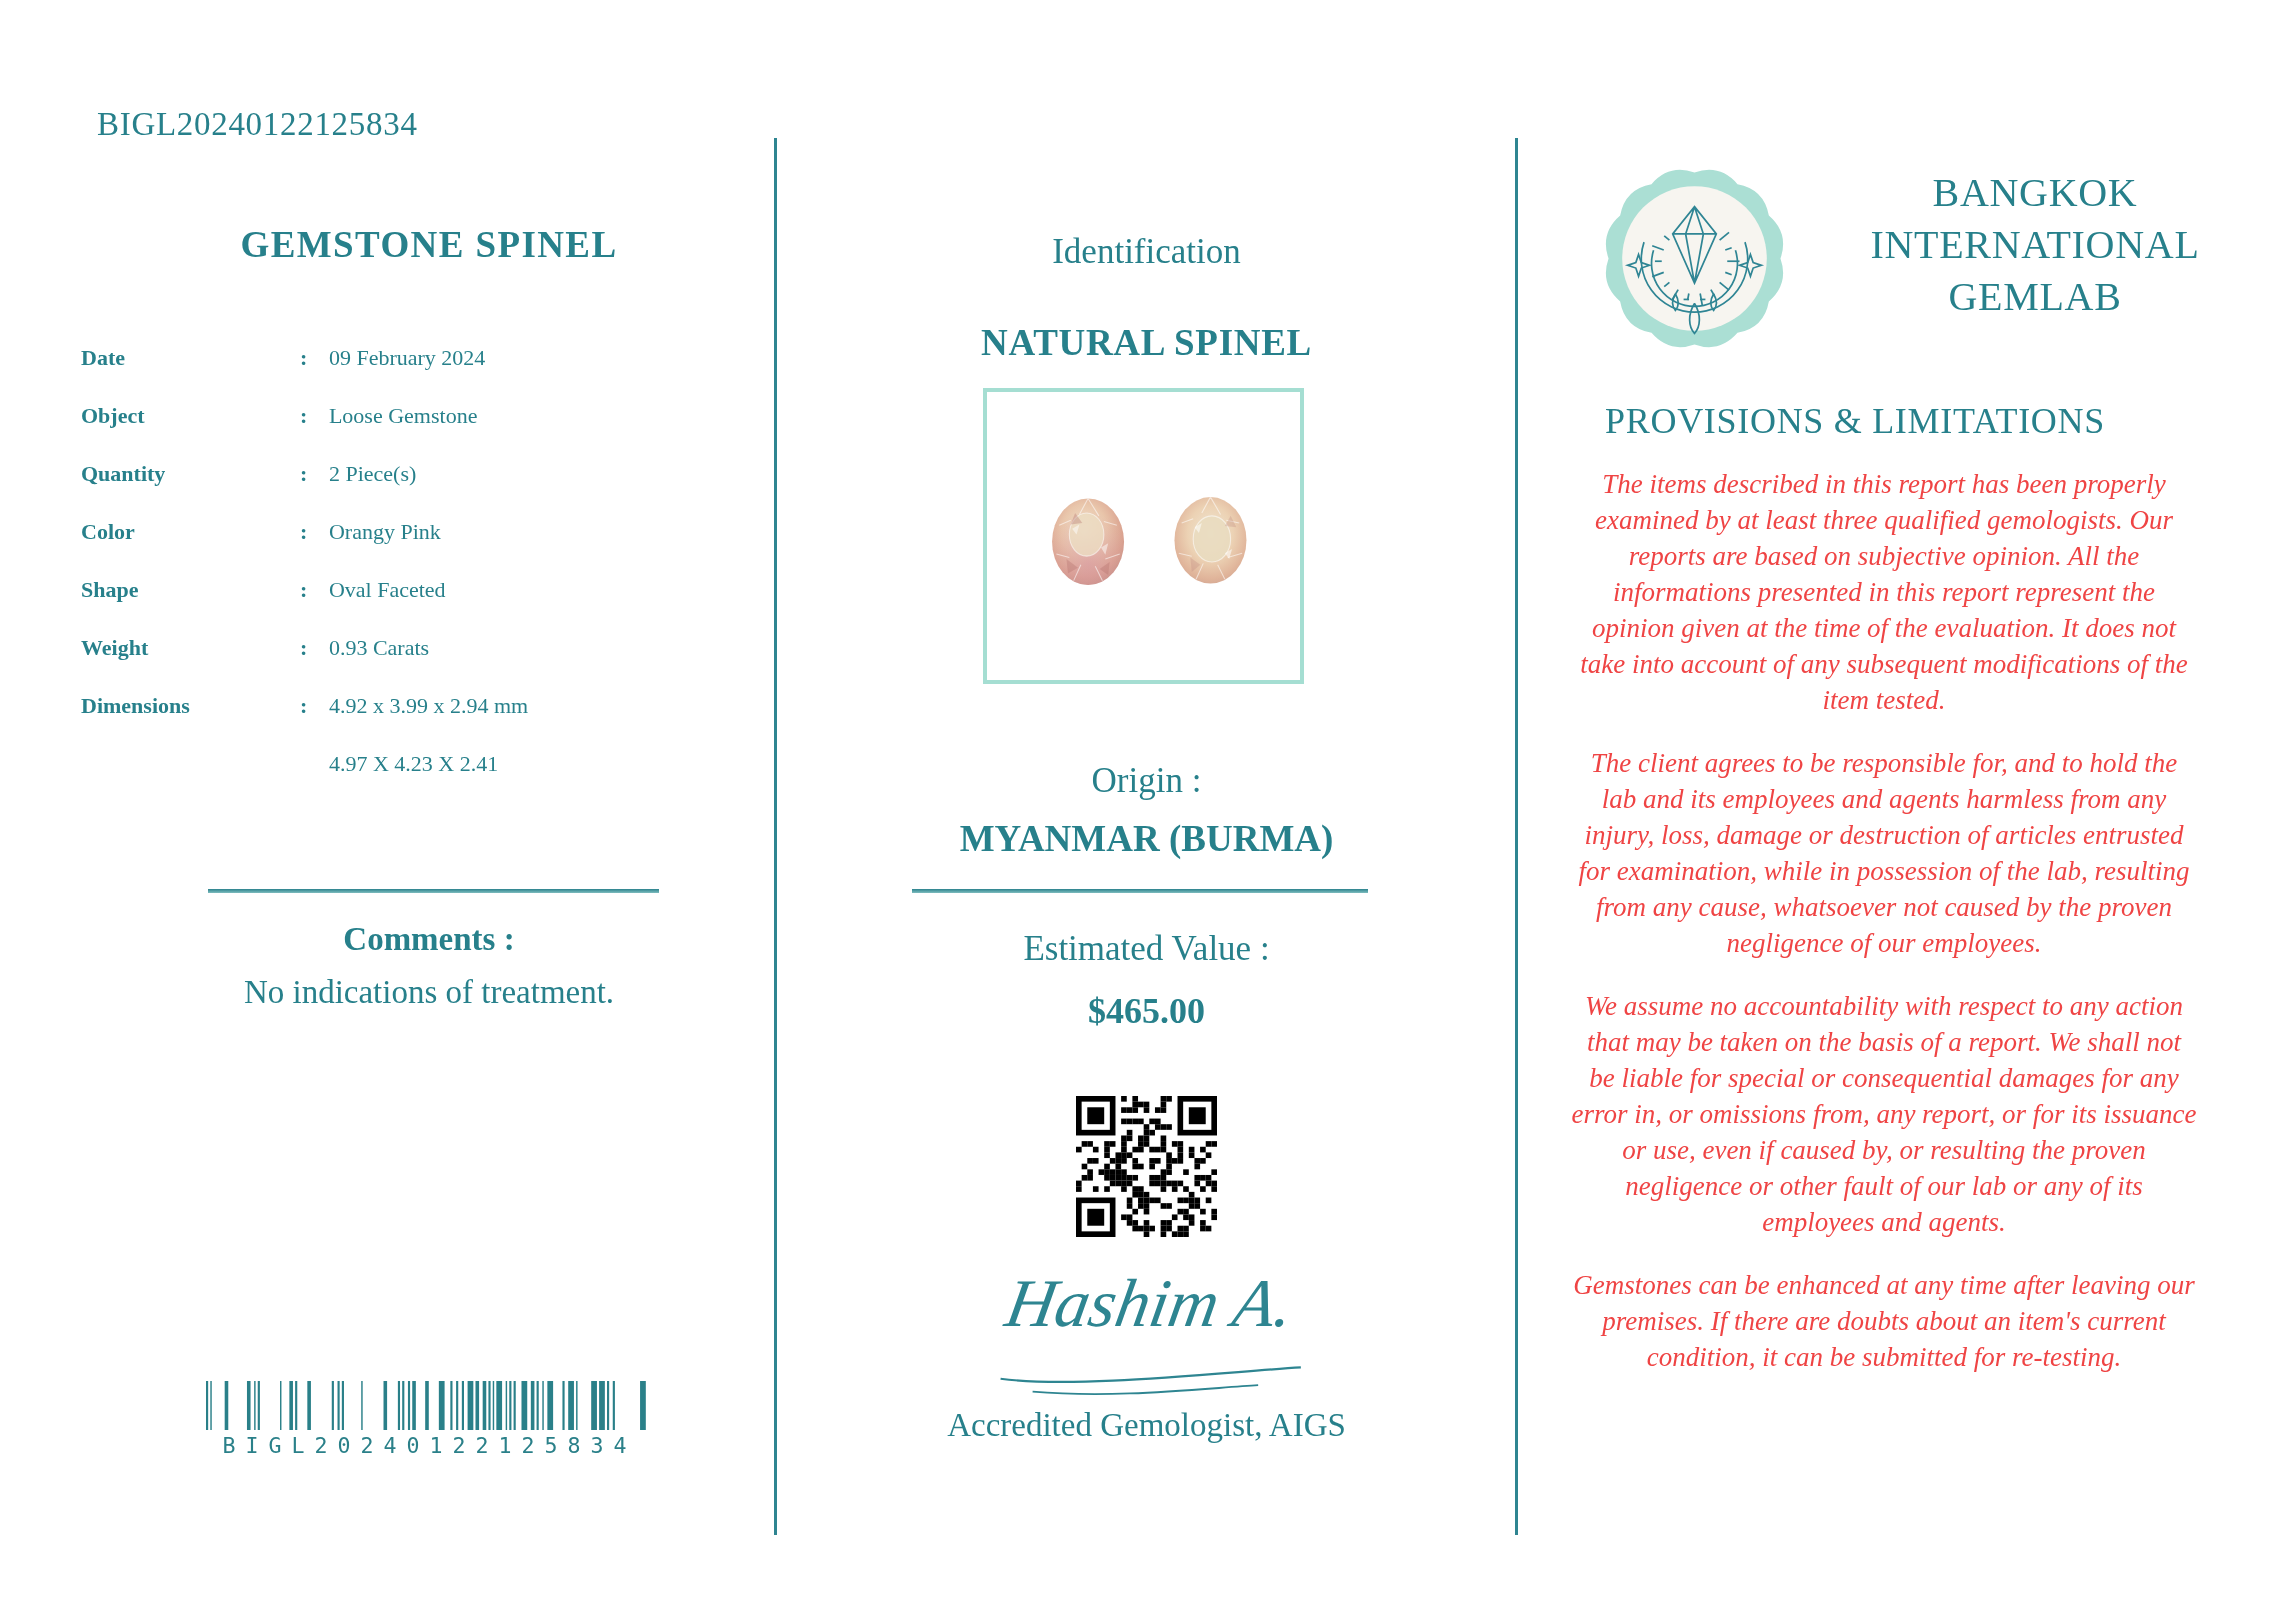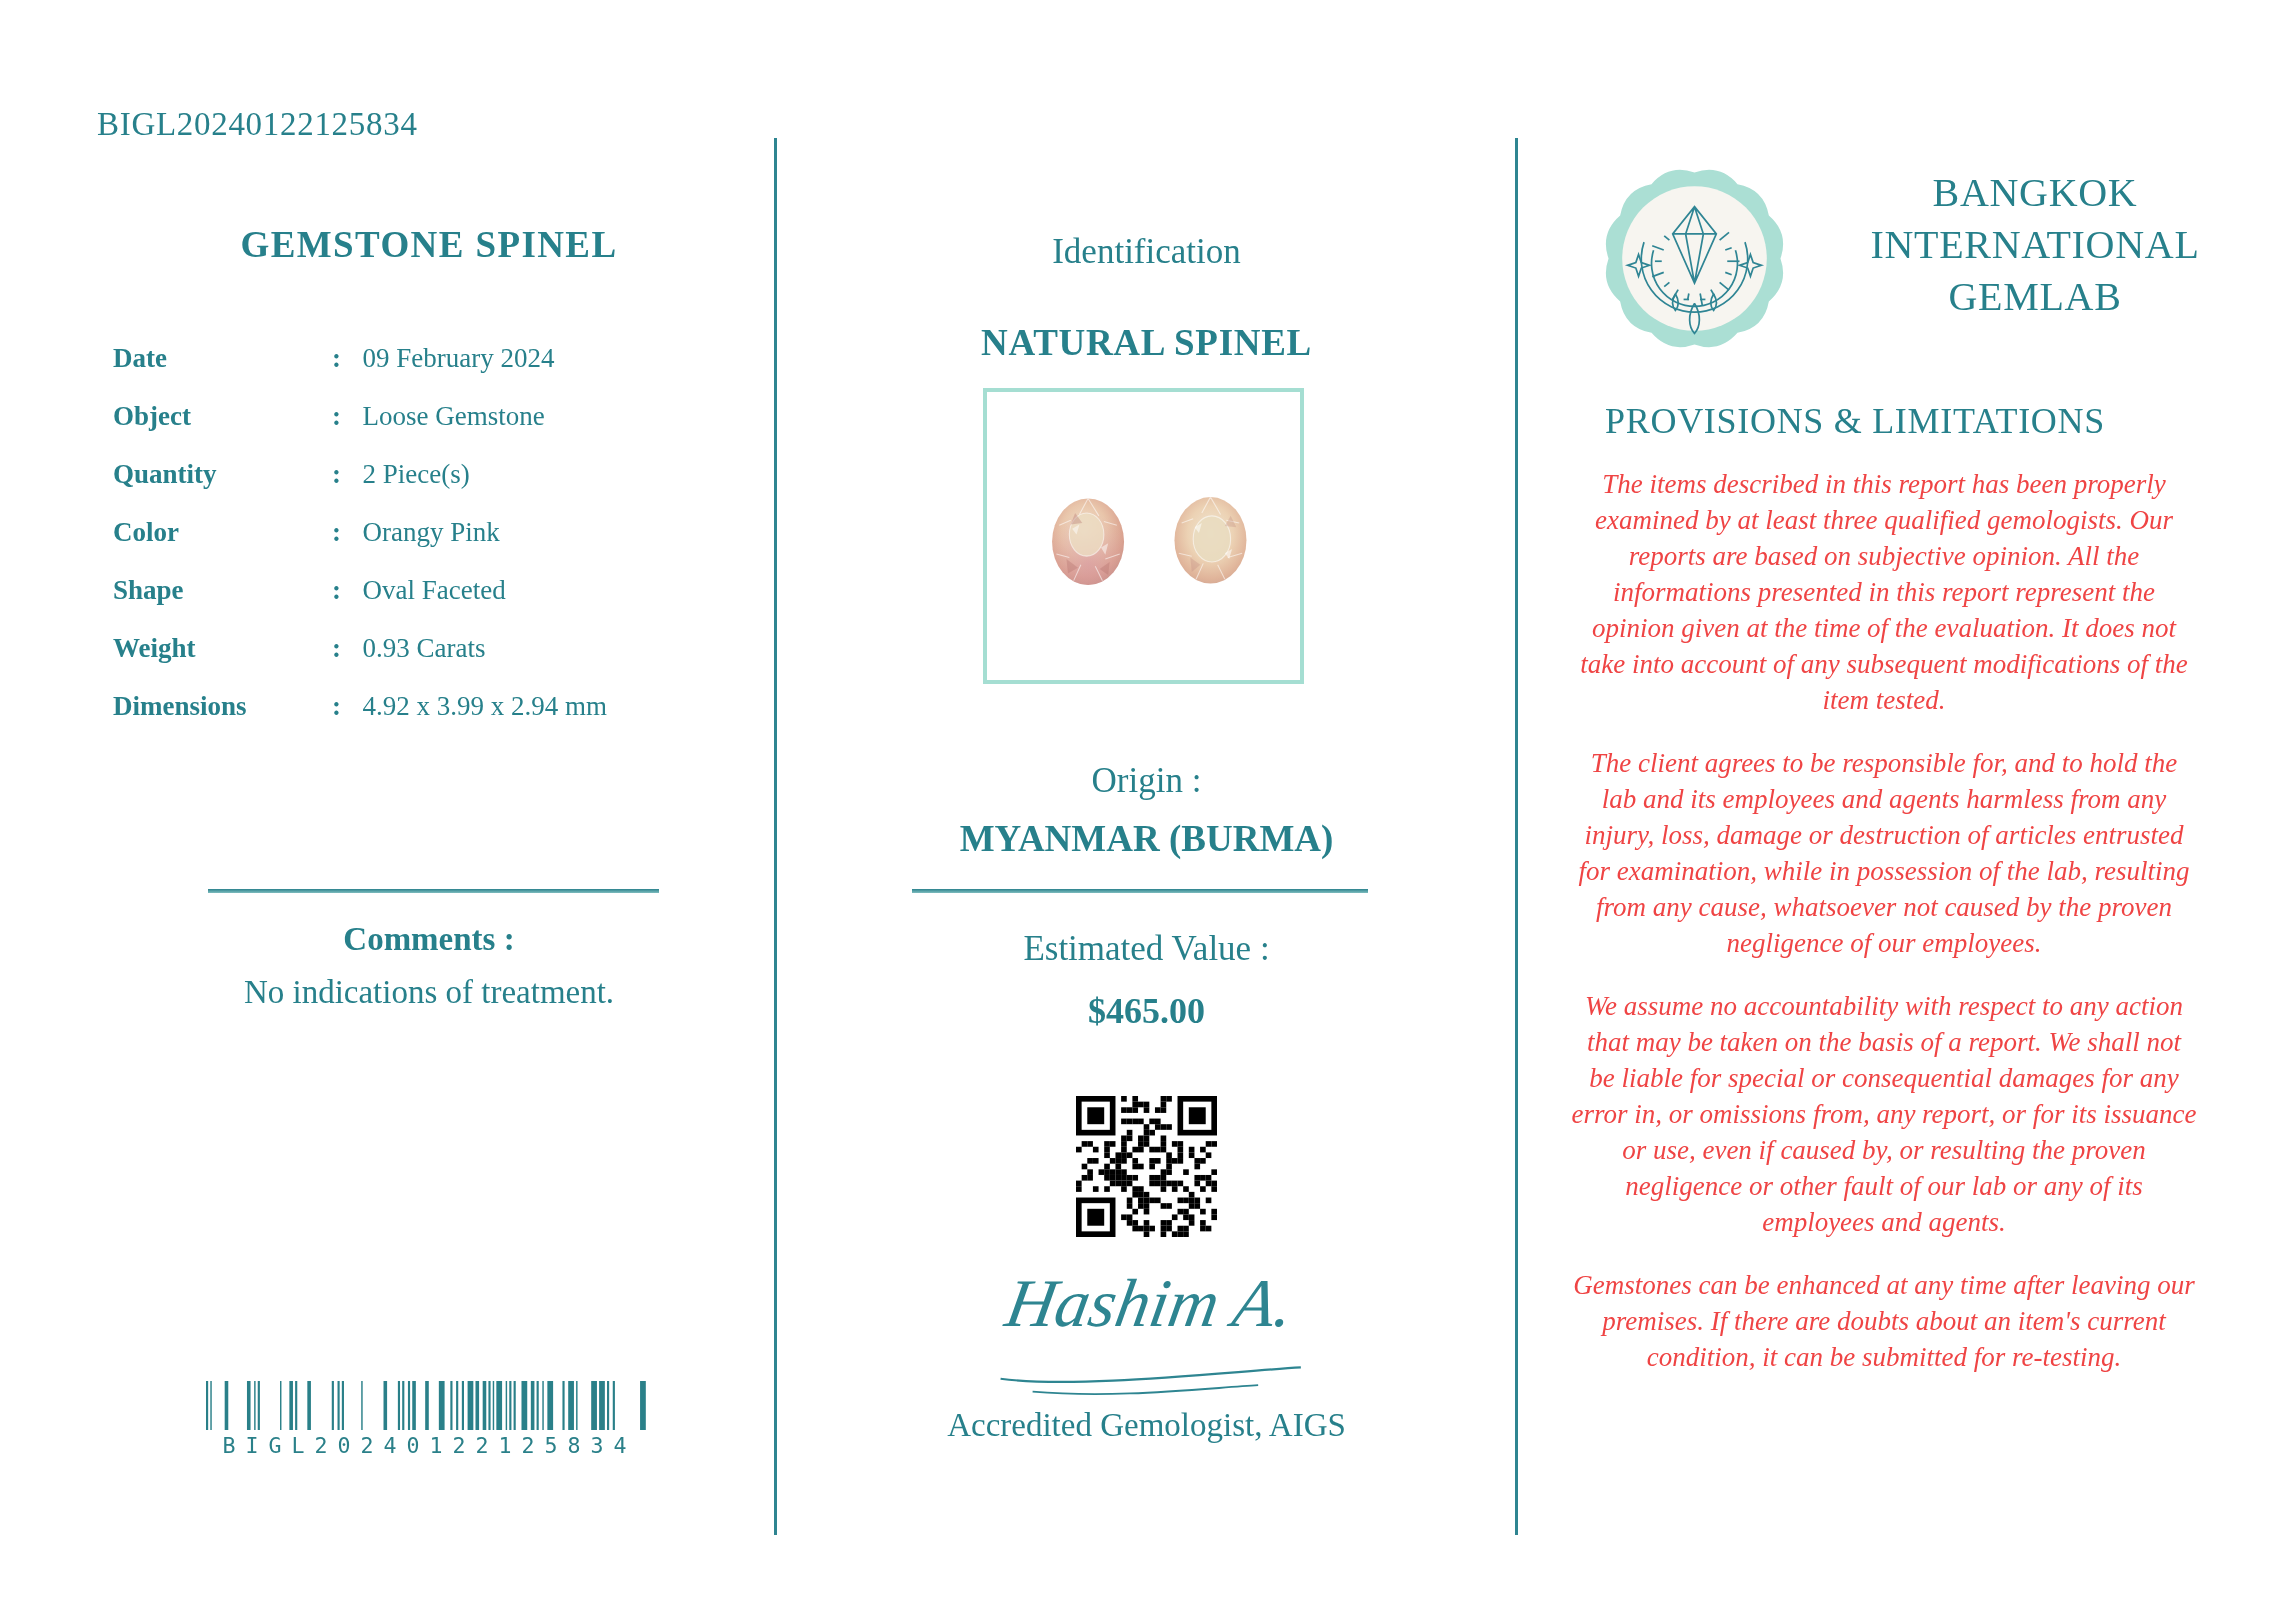--- a/index.html
+++ b/index.html
@@ -7,21 +7,21 @@
         color:#27808b;font-family:"Liberation Serif",serif;}
 
   
   .vdiv{position:absolute;top:138px;width:2.9px;height:1397px;background:#2e8591;}
   .vdiv1{left:774px;} .vdiv2{left:1515px;}
 
   
   .report-number{position:absolute;left:97px;top:106px;font-size:33px;letter-spacing:0.7px;}
   .report-title{position:absolute;left:97px;top:223px;width:664px;text-align:center;
                 font-weight:bold;font-size:37px;letter-spacing:1.4px;}
-  .fields{position:absolute;left:113px;top:329px;font-size:27px;line-height:58px;}
+  .fields{position:absolute;left:81px;top:329px;font-size:22px;line-height:58px;}
   .frow{display:flex;}
   .flabel{width:219px;font-weight:bold;}
   .fcolon{font-weight:bold;margin-right:21.6px;}
   .hdivider{position:absolute;height:3.6px;background:linear-gradient(#2b828d,#7fbdbf);}
   .ldivider{left:208px;top:889px;width:451px;}
   .comments-label{position:absolute;left:97px;top:921px;width:664px;text-align:center;
                   font-weight:bold;font-size:33px;}
   .comments-text{position:absolute;left:61px;top:974px;width:736px;text-align:center;font-size:33px;}
   .barcode{position:absolute;left:206px;top:1381px;width:447px;}
   .barcode svg{width:447px;height:49px;display:block;}
@@ -98,20 +98,25 @@
     </div>
     <div class="frow">
       <span class="flabel">Weight</span>
       <span class="fcolon">:</span>
       <span class="fvalue">0.93 Carats</span>
     </div>
     <div class="frow">
       <span class="flabel">Dimensions</span>
       <span class="fcolon">:</span>
       <span class="fvalue">4.92 x 3.99 x 2.94 mm</span>
+    </div>
+    <div class="frow">
+      <span class="flabel"></span>
+      <span class="fcolon" style="visibility:hidden">:</span>
+      <span class="fvalue">4.97 X 4.23 X 2.41</span>
     </div>
   </div>
 
   <div class="hdivider ldivider"></div>
   <div class="comments-label">Comments :</div>
   <div class="comments-text">No indications of treatment.</div>
 
   <div class="barcode">
     <svg viewBox="0 0 622 68" preserveAspectRatio="none">
         <g fill="#2a8089">

